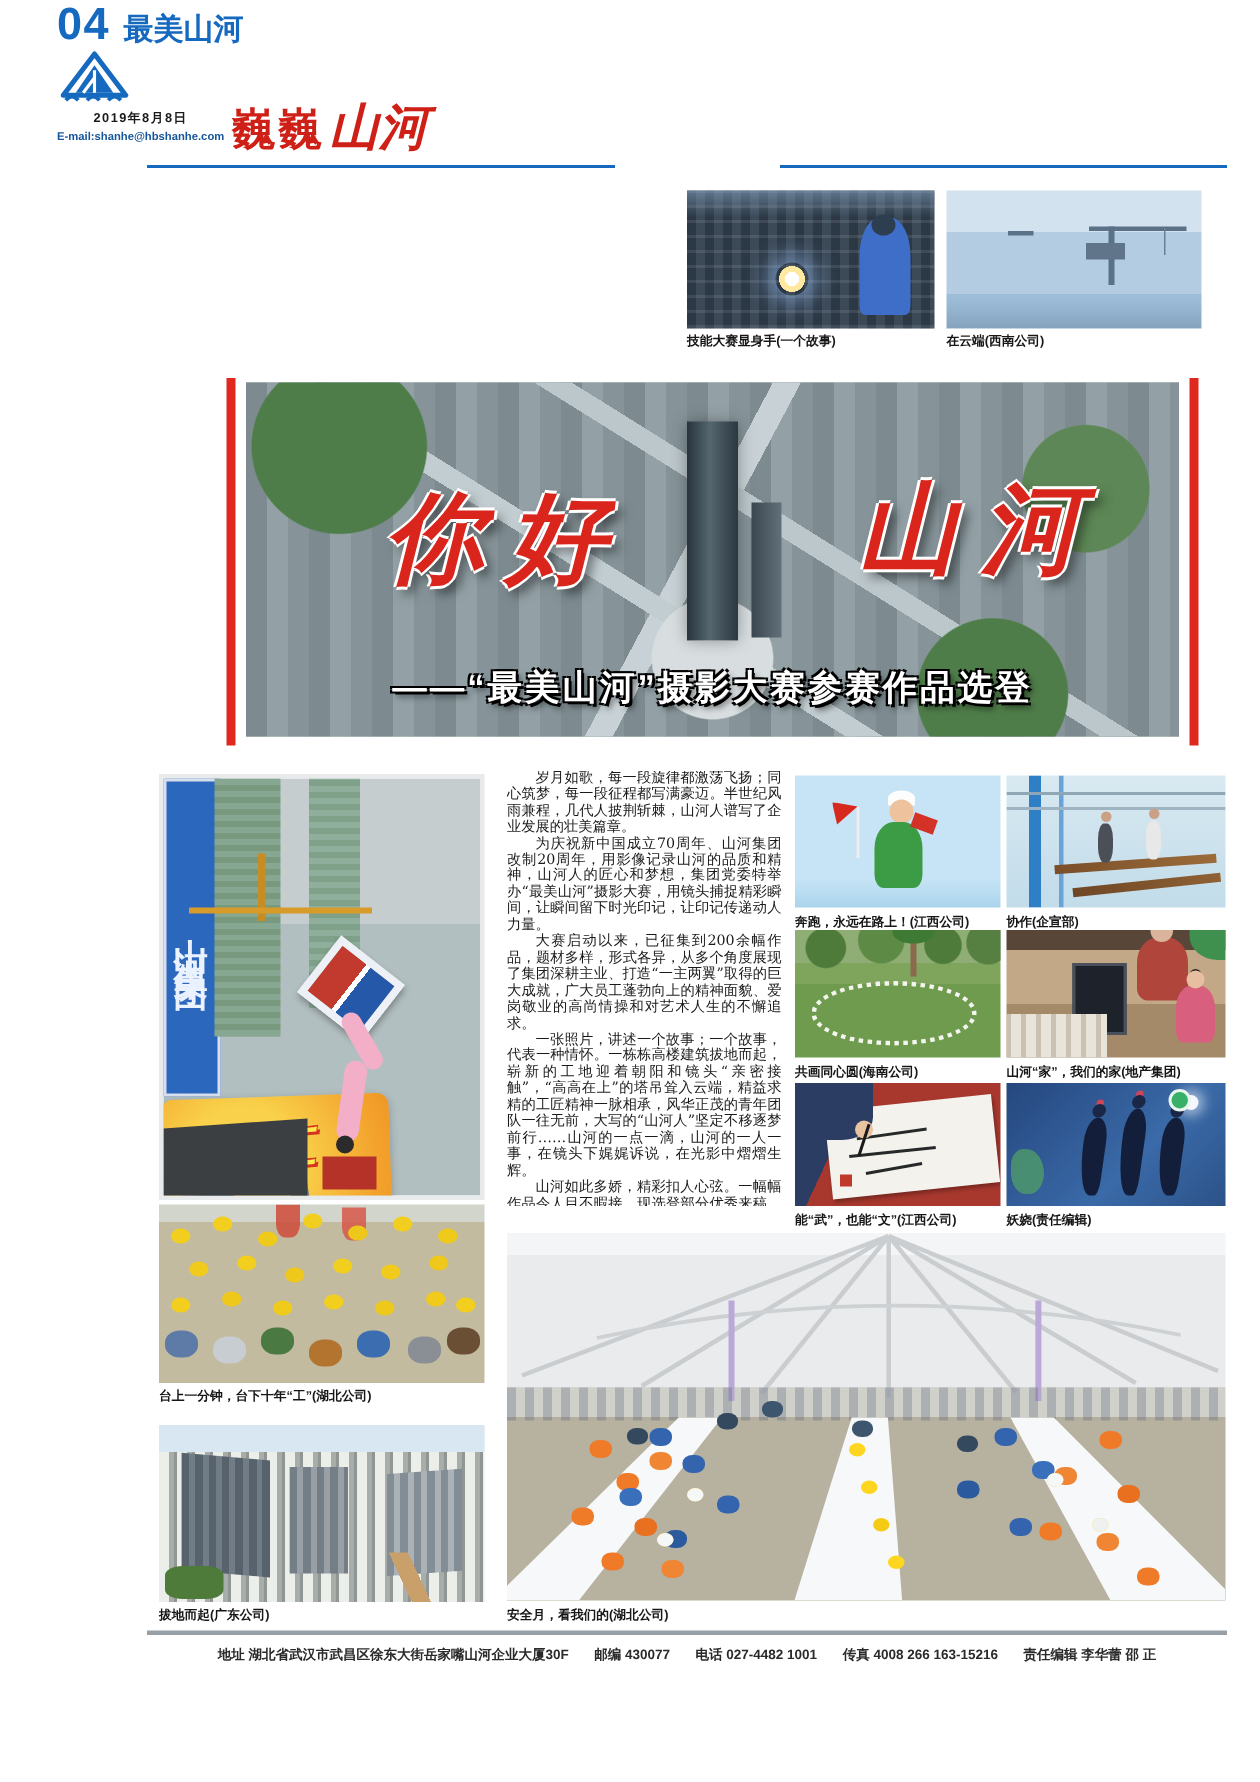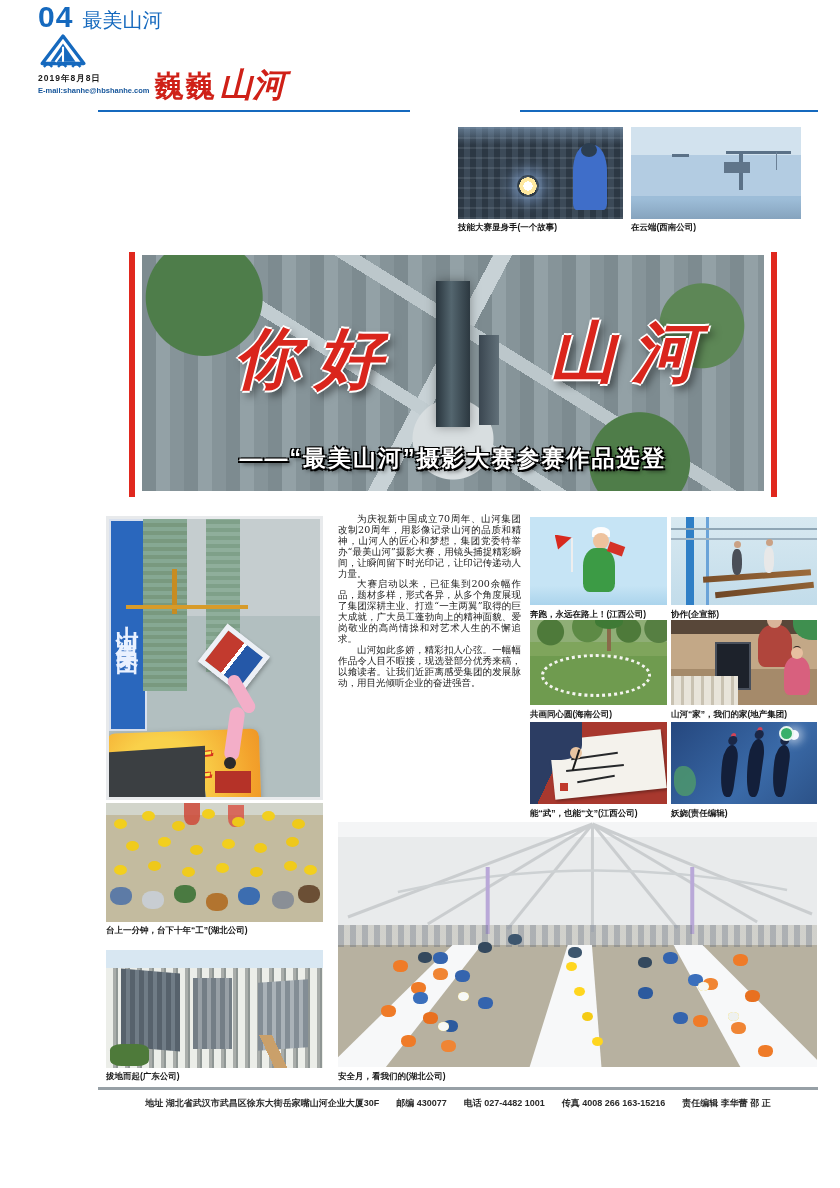--- a/index.html
+++ b/index.html
@@ -4,27 +4,27 @@
 <style>
   * { margin:0; padding:0; box-sizing:border-box; }
   html,body { background:#fff; }
   body { width:840px; height:1188px; position:relative; font-family:"Liberation Sans",sans-serif; }
   #page { position:absolute; inset:0; width:840px; height:1188px; background:#fff; overflow:hidden;margin-left:38px; }
   i { display:block; position:absolute; }
 
   
   .hdr-left { left:60px; top:80px; color:#1569be; display:flex; align-items:baseline; }
   .pgnum { font-size:30px; font-weight:bold; letter-spacing:1px; }
-  .section { font-size:20px; font-weight:normal; margin-left:9px; }
+  .section { font-size:20px; font-weight:bold; margin-left:9px; }
   .hline { position:absolute; height:2px; background:#1569be; top:110px; }
   .hl1 { left:60px; width:312px; }
   .hl2 { left:482px; width:298px; }
   .logo { left:400px; top:80px; width:50px; height:34px; }
   .hdr-right { right:60px; top:82px; display:flex; align-items:flex-start; }
-  .hdr-meta { text-align:left; margin-right:5px; padding-top:5px; }
+  .hdr-meta { text-align:center; margin-right:5px; padding-top:5px; }
   .hdate { font-size:8.5px; font-weight:bold; color:#1b1b1b; letter-spacing:1px; }
   .hmail { font-size:7.5px; font-weight:bold; color:#15559a; margin-top:1px; }
   .masthead { color:#cf2017; line-height:1; white-space:nowrap; }
   .mh1 { font-family:"DejaVu Serif",serif; font-weight:900; font-size:29px; letter-spacing:2px; }
   .mh2 { font-family:"DejaVu Serif",serif; font-weight:900; font-style:italic; font-size:33px; margin-left:3px; }
 
   
   .ph { position:relative; width:100%; overflow:hidden; background:#9aa5ab; }
   .photo { position:absolute; overflow:hidden; background:#9aa5ab; }
   .cap { position:absolute; font-size:8.5px; font-weight:bold; color:#161616; white-space:nowrap; }
@@ -73,21 +73,21 @@
 
   .sc-fog { background:linear-gradient(180deg,#d2e2ee 0 30%, #b3cce2 30% 75%, #9dbdd8 75%); }
   .fg-mast { right:34%; top:26%; width:4px; height:42%; background:#5b7187; }
   .fg-jib  { right:6%; top:26%; width:38%; height:3px; background:#5b7187; }
   .fg-cjib { right:66%; top:29%; width:10%; height:3px; background:#5b7187; }
   .fg-cab  { right:30%; top:38%; width:26px; height:11px; background:#60758a; }
   .fg-hook { right:14%; top:27%; width:1px; height:20%; background:#6b8096; }
   .fg-bldg { left:0; bottom:0; width:100%; height:22%; background:linear-gradient(0deg, rgba(90,115,140,.35), rgba(0,0,0,0)); }
 
   
-  .banner { position:absolute; left:91px; top:252px; width:648px; height:245px; }
+  .banner { position:absolute; left:113px; top:252px; width:648px; height:245px; }
   .redbar { top:0; width:6px; height:100%; background:#e0281e; }
   .rb-l { left:0; } .rb-r { right:0; }
   .banner-photo { position:absolute; left:13px; right:13px; top:3px; bottom:6px; overflow:hidden;
       background-color:#8a989c;
       background-image:
         radial-gradient(circle at 10% 18%, #4e7d4a 0 58px, rgba(0,0,0,0) 59px),
         radial-gradient(circle at 90% 30%, #5d8756 0 42px, rgba(0,0,0,0) 43px),
         radial-gradient(circle at 80% 88%, #4f7d49 0 50px, rgba(0,0,0,0) 51px),
         radial-gradient(circle at 50% 78%, #d8dee0 0 40px, rgba(0,0,0,0) 41px),
         linear-gradient(32deg, rgba(0,0,0,0) 0 40%, #c2cdd1 40% 42.5%, rgba(0,0,0,0) 42.5% 57%, #bcc7cb 57% 59.5%, rgba(0,0,0,0) 59.5%),
@@ -339,22 +339,24 @@
   <div class="photo ph-aerial">
     <i class="ae-d1"></i>
     <i class="ae-d2"></i>
     <i class="ae-d3"></i>
     <i class="ae-green"></i>
     <i class="ae-road"></i>
   </div>
   <div class="cap cap-aerial">拔地而起(广东公司)</div>
 
   <div class="article">
+    <p>岁月如歌，每一段旋律都激荡飞扬；同心筑梦，每一段征程都写满豪迈。半世纪风雨兼程，几代人披荆斩棘，山河人谱写了企业发展的壮美篇章。</p>
     <p>为庆祝新中国成立70周年、山河集团改制20周年，用影像记录山河的品质和精神，山河人的匠心和梦想，集团党委特举办“最美山河”摄影大赛，用镜头捕捉精彩瞬间，让瞬间留下时光印记，让印记传递动人力量。</p>
     <p>大赛启动以来，已征集到200余幅作品，题材多样，形式各异，从多个角度展现了集团深耕主业、打造“一主两翼”取得的巨大成就，广大员工蓬勃向上的精神面貌、爱岗敬业的高尚情操和对艺术人生的不懈追求。</p>
+    <p>一张照片，讲述一个故事；一个故事，代表一种情怀。一栋栋高楼建筑拔地而起，崭新的工地迎着朝阳和镜头“亲密接触”，“高高在上”的塔吊耸入云端，精益求精的工匠精神一脉相承，风华正茂的青年团队一往无前，大写的“山河人”坚定不移逐梦前行……山河的一点一滴，山河的一人一事，在镜头下娓娓诉说，在光影中熠熠生辉。</p>
     <p>山河如此多娇，精彩扣人心弦。一幅幅作品令人目不暇接，现选登部分优秀来稿，以飨读者。让我们近距离感受集团的发展脉动，用目光倾听企业的奋进强音。</p>
 
   </div>
 
   <div class="photo ph-run">
     <i class="rn-cap2"></i>
     <i class="rn-head"></i>
     <i class="rn-body"></i>
     <i class="rn-scarf"></i>
     <i class="rn-pole"></i>

